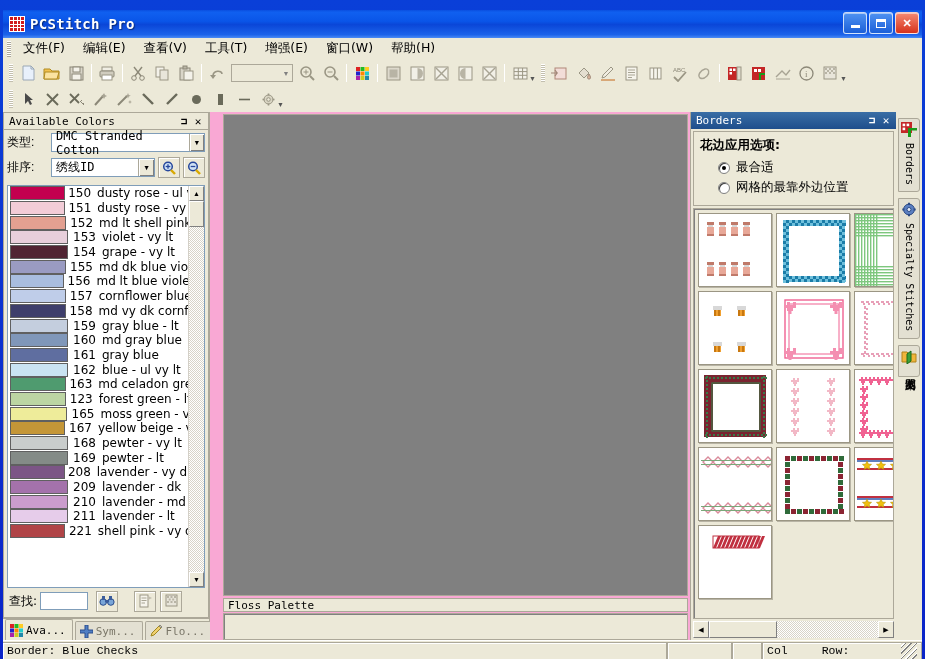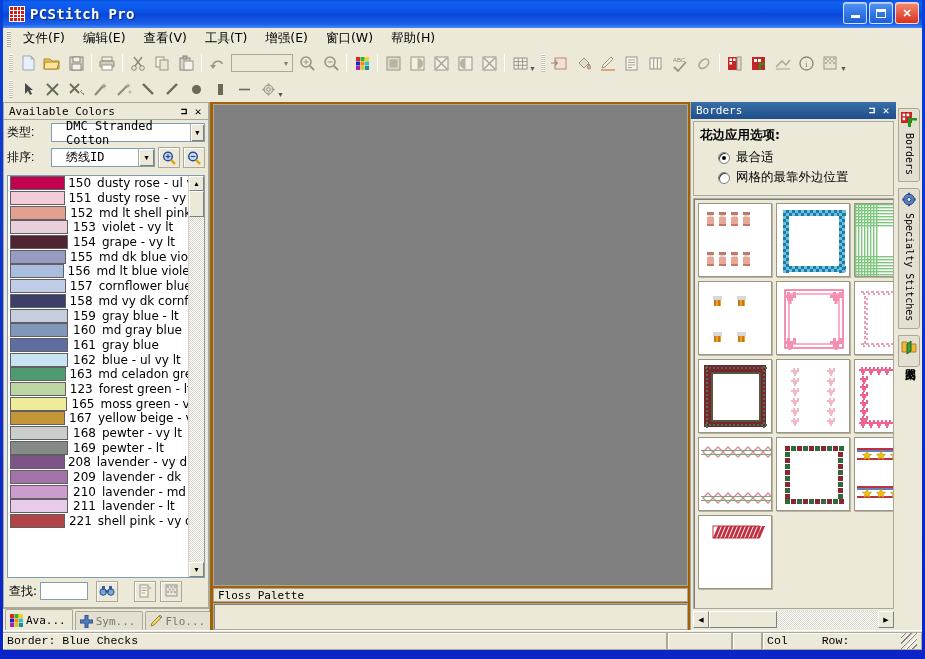--- a/index.html
+++ b/index.html
@@ -23,20 +23,21 @@
   }
 
   
   #titlebar {
     height: 28px;
     background: linear-gradient(to bottom,
        #0a4fe0 0%, #1060f0 8%, #0a55e8 40%, #0a46d8 52%, #1c63ea 88%, #4b8bf5 100%);
     display: flex; align-items: center;
     padding: 0 2px 0 4px;
     position: relative;
+    margin-top: 10px;
   }
   #titlebar .ticon {
     width: 16px; height: 16px; margin: 0 5px 0 2px;
     display: grid; grid-template-columns: repeat(4,1fr); grid-template-rows: repeat(4,1fr);
     gap: 1px; background: #fff; padding:1px;
   }
   #titlebar .ticon i { background:#d01a1a; display:block; }
   #titlebar .ttext {
     color: #fff; font-weight: bold; font-size: 14px;
     font-family: "DejaVu Sans Mono","Liberation Mono",monospace;
@@ -98,21 +99,21 @@
   .dockhdr .sp { flex:1; }
   .dockhdr .hbtn { width:14px;height:14px;display:flex;align-items:center;justify-content:center;
                    font-size:11px;color:#000;cursor:pointer;font-weight:bold;}
   .panelbox { border:1px solid #aca899; background:#ece9d8; margin:0; flex:1;
               display:flex; flex-direction:column; padding:3px; }
 
   .frmrow { display:flex; align-items:center; margin-bottom:5px; }
   .frmlbl { width:44px; font-size:12px;
             font-family:Liberation Sans, sans-serif; }
   .combo { height:19px; border:1px solid #7f9db9; background:#fff;
-           display:flex; align-items:center; font-size:12px; padding-left:14px;
+           display:flex; align-items:center; font-size:12px; padding-left:4px;
            font-family:"DejaVu Sans Mono","Liberation Mono",monospace; }
   .combo .cbar { margin-left:auto; width:16px;height:17px;background:#ece9d8;
                  border-left:1px solid #aca899; display:flex;align-items:center;justify-content:center;
                  box-shadow: inset 1px 1px 0 #fff, inset -1px -1px 0 #808080; font-size:7px;}
   .sqbtn { width:22px;height:21px;margin-left:3px;background:#ece9d8;
            border:1px solid #aca899; box-shadow: inset 1px 1px 0 #fff;
            display:flex;align-items:center;justify-content:center;cursor:pointer;}
 
   #colorlist { flex:1; background:#fff; border:1px solid #7f9db9;
                margin-top:2px; display:flex; overflow:hidden; position:relative; }
@@ -141,22 +142,22 @@
   #lefttabs { height:22px; display:flex; align-items:flex-end; background:#ece9d8;
               padding-left:2px; border-top:1px solid #aca899; }
   .ltab { height:19px; display:flex;align-items:center; padding:0 6px 0 4px;
           border:1px solid #aca899; border-bottom:none; background:#e3e0d2;
           font-family:"DejaVu Sans Mono","Liberation Mono",monospace; font-size:11px;
           color:#7a7668; margin-right:2px; cursor:pointer; border-radius:2px 2px 0 0;}
   .ltab.active { background:#ece9d8; color:#000; height:21px; }
   .ltab .ti { width:13px;height:13px;margin-right:3px; }
 
   
-  #canvaswrap { flex:1; display:flex; flex-direction:column; background:#a16207;
-                padding:2px 2px 0 3px;}
+  #canvaswrap { flex:1; display:flex; flex-direction:column; background:#f9a8d4;
+                padding:2px 2px 0 13px;}
   #canvas { flex:1; background:#808080; border:1px solid #aca899; }
   #flosspal { height:42px; margin-top:2px; display:flex; flex-direction:column; }
   #flosshdr { height:14px; border:1px solid #aca899; background:#ece9d8;
               font-family:"DejaVu Sans Mono","Liberation Mono",monospace; font-size:11px;
               padding-left:4px; color:#000; display:flex;align-items:center;}
   #flossbody { flex:1; border:1px solid #aca899; background:#ece9d8; margin-top:1px;
                box-shadow: inset 1px 1px 0 #808080; }
 
   
   #rightdock { width:206px; display:flex; flex-direction:column; background:#ece9d8;

